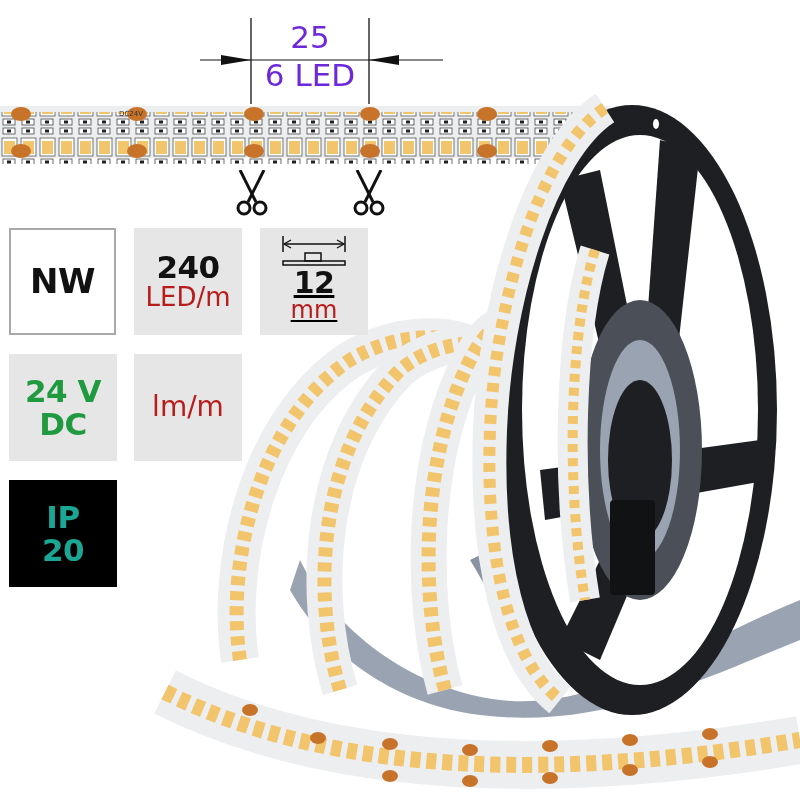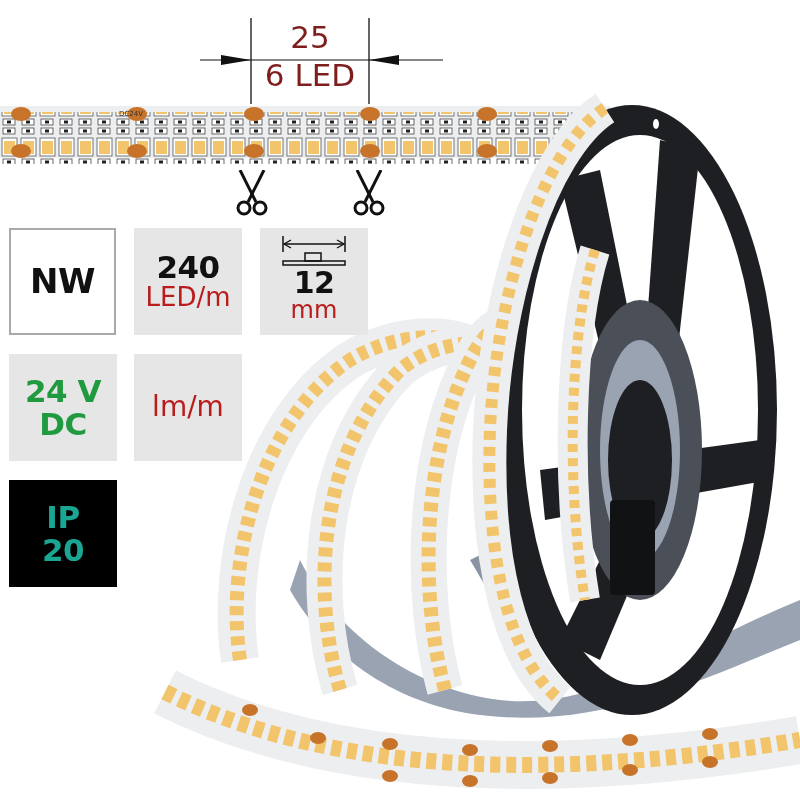--- a/index.html
+++ b/index.html
@@ -1,20 +1,20 @@
 <!DOCTYPE html>
 <html><head>
 <meta charset="utf-8">
 <style>
   html, body { margin:0; padding:0; background:#ffffff; }
   body { width:800px; height:800px; position:relative; overflow:hidden; font-family:"DejaVu Sans", sans-serif; }
   .abs { position:absolute; }
 
   
-  .dim-text { position:absolute; font-family:"DejaVu Sans", sans-serif; font-size:31px; color:#7f1d1d; text-align:center; width:120px; line-height:1; }
+  .dim-text { position:absolute; font-family:"DejaVu Sans", sans-serif; font-size:31px; color:#6d28d9; text-align:center; width:120px; line-height:1; }
 
   
   .box { position:absolute; box-sizing:border-box; display:flex; flex-direction:column; align-items:center; justify-content:center; text-align:center; }
   .box.white { background:#ffffff; border:2px solid #a9a9a9; }
   .box.light { background:#e6e6e6; }
   .box.mid { background:#000000; }
   .b-big { font-family:"DejaVu Sans", sans-serif; font-weight:bold; font-size:31px; line-height:1.05; letter-spacing:-0.5px; }
   .b-small { font-family:"DejaVu Sans", sans-serif; font-size:26px; line-height:1.1; color:#b91c1c; }
   .green { color:#1f9a3e; }
   .teal { color:#1aa693; }
@@ -146,21 +146,21 @@
 
 <div class="box white" style="left:9px;top:228px;width:107px;height:107px;">
   <div class="b-big black" style="font-size:34px;">NW</div>
 </div>
 
 <div class="box light" style="left:134px;top:228px;width:108px;height:107px;">
   <div class="b-big black">240</div>
   <div class="b-small">LED/m</div>
 </div>
 
-<div class="box light" style="left:260px;top:228px;width:108px;height:107px;justify-content:flex-start;padding-top:6px;">
+<div class="box light" style="left:260px;top:228px;width:108px;height:107px;justify-content:flex-start;padding-top:6px;text-decoration:underline;">
   <svg width="70" height="34">
     <line x1="4" y1="2" x2="4" y2="18" stroke="#111" stroke-width="1.5"></line>
     <line x1="66" y1="2" x2="66" y2="18" stroke="#111" stroke-width="1.5"></line>
     <line x1="5" y1="10" x2="65" y2="10" stroke="#111" stroke-width="1.3"></line>
     <polyline points="12,6 5,10 12,14" fill="none" stroke="#111" stroke-width="1.3"></polyline>
     <polyline points="58,6 65,10 58,14" fill="none" stroke="#111" stroke-width="1.3"></polyline>
     <rect x="26" y="19" width="16" height="8" fill="none" stroke="#111" stroke-width="1.5"></rect>
     <rect x="4" y="27" width="62" height="4" fill="none" stroke="#111" stroke-width="1.5"></rect>
   </svg>
   <div class="b-big black" style="font-size:30px;line-height:1;">12</div>

